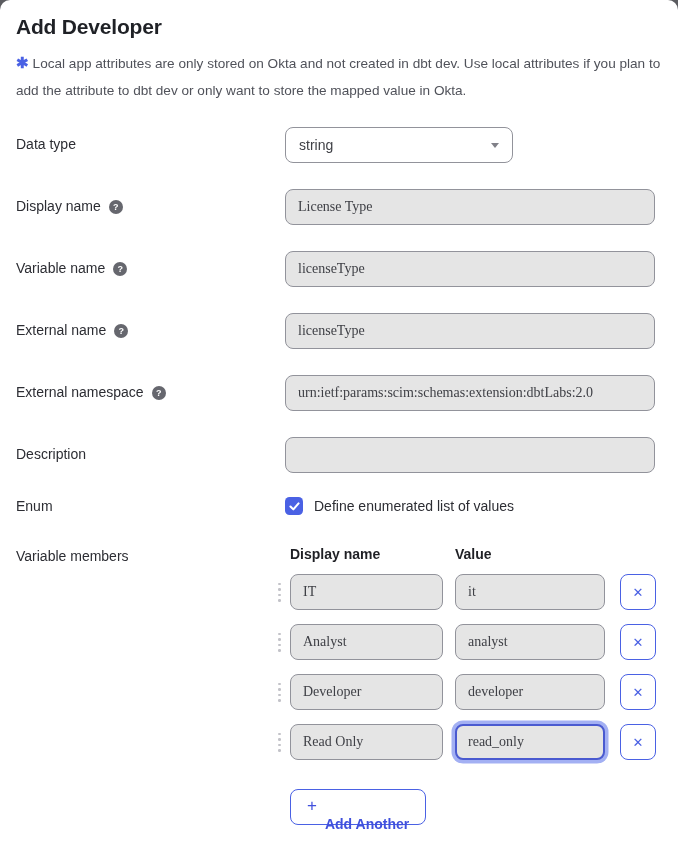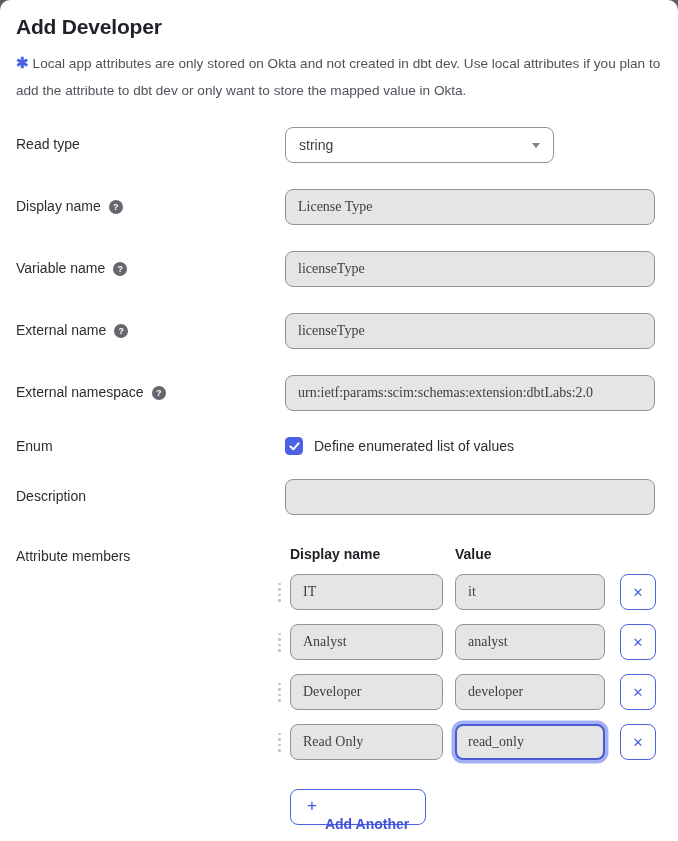--- a/index.html
+++ b/index.html
@@ -35,21 +35,21 @@
     display: flex; align-items: flex-start; gap: 8px;
   }
   .help {
     width: 14px; height: 14px; border-radius: 50%;
     background: #66676e; color: #ffffff;
     display: inline-flex; align-items: center; justify-content: center;
     font-size: 9px; font-weight: 700; margin-top: 2px;
     cursor: default; flex: none;
   }
   .select {
-    width: 269px; height: 36px;
+    width: 228px; height: 36px;
     border: 1px solid #92939b; border-radius: 8px;
     background: #fff;
     display: flex; align-items: center; justify-content: space-between;
     padding: 0 13px; font-size: 14px; color: #3f4046; cursor: pointer;
   }
   .caret {
     width: 0; height: 0;
     border-left: 4.5px solid transparent;
     border-right: 4.5px solid transparent;
     border-top: 5.5px solid #808088;
@@ -127,21 +127,21 @@
 <div class="modal">
 
   <h1 class="title">Add Developer</h1>
 
   <p class="note"><span class="asterisk">✱</span><span>Local app attributes are only stored on Okta and not created in dbt dev. Use local attributes if you plan to add the attribute to dbt dev or only want to store the mapped value in Okta.</span></p>
 
   <div class="form">
 
     <div class="form-row">
       <div class="form-label">
-        <span>Read type</span>
+        <span>Data type</span>
       </div>
       <div class="select">
         <span>string</span>
         <span class="caret"></span>
       </div>
     </div>
 
     <div class="form-row">
       <div class="form-label">
         <span>Display name</span>
@@ -173,46 +173,46 @@
     </div>
 
     <div class="form-row">
       <div class="form-label">
         <span>External namespace</span>
         <span class="help">
             <span>?</span>
           </span>
       </div>
       <input class="text-input" type="text" value="urn:ietf:params:scim:schemas:extension:dbtLabs:2.0" style="">
+    </div>
+
+    <div class="form-row desc-row">
+      <div class="form-label">
+        <span>Description</span>
+      </div>
+      <input class="text-input" type="text" value="" style="">
     </div>
 
     <div class="form-row checkbox-row">
       <div class="form-label">
         <span>Enum</span>
       </div>
       <div class="checkbox-wrap">
         <span class="checkbox">
           <svg width="11" height="9" viewBox="0 0 12 10">
               <path d="M1.5 5l3.2 3.2L10.5 1.6" stroke="#ffffff" stroke-width="2.3" fill="none" stroke-linecap="round" stroke-linejoin="round"></path>
             </svg>
         </span>
         <span class="checkbox-label">Define enumerated list of values</span>
       </div>
     </div>
 
-    <div class="form-row desc-row">
-      <div class="form-label">
-        <span>Description</span>
-      </div>
-      <input class="text-input" type="text" value="" style="">
-    </div>
-
     <div class="form-row members-row">
       <div class="form-label">
-        <span>Attribute members</span>
+        <span>Variable members</span>
       </div>
 
       <div class="members-col">
         <div class="members-headers">
           <span class="h-display">Display name</span>
           <span class="h-value">Value</span>
         </div>
 
         <div class="member-row">
           <span class="drag-handle">

